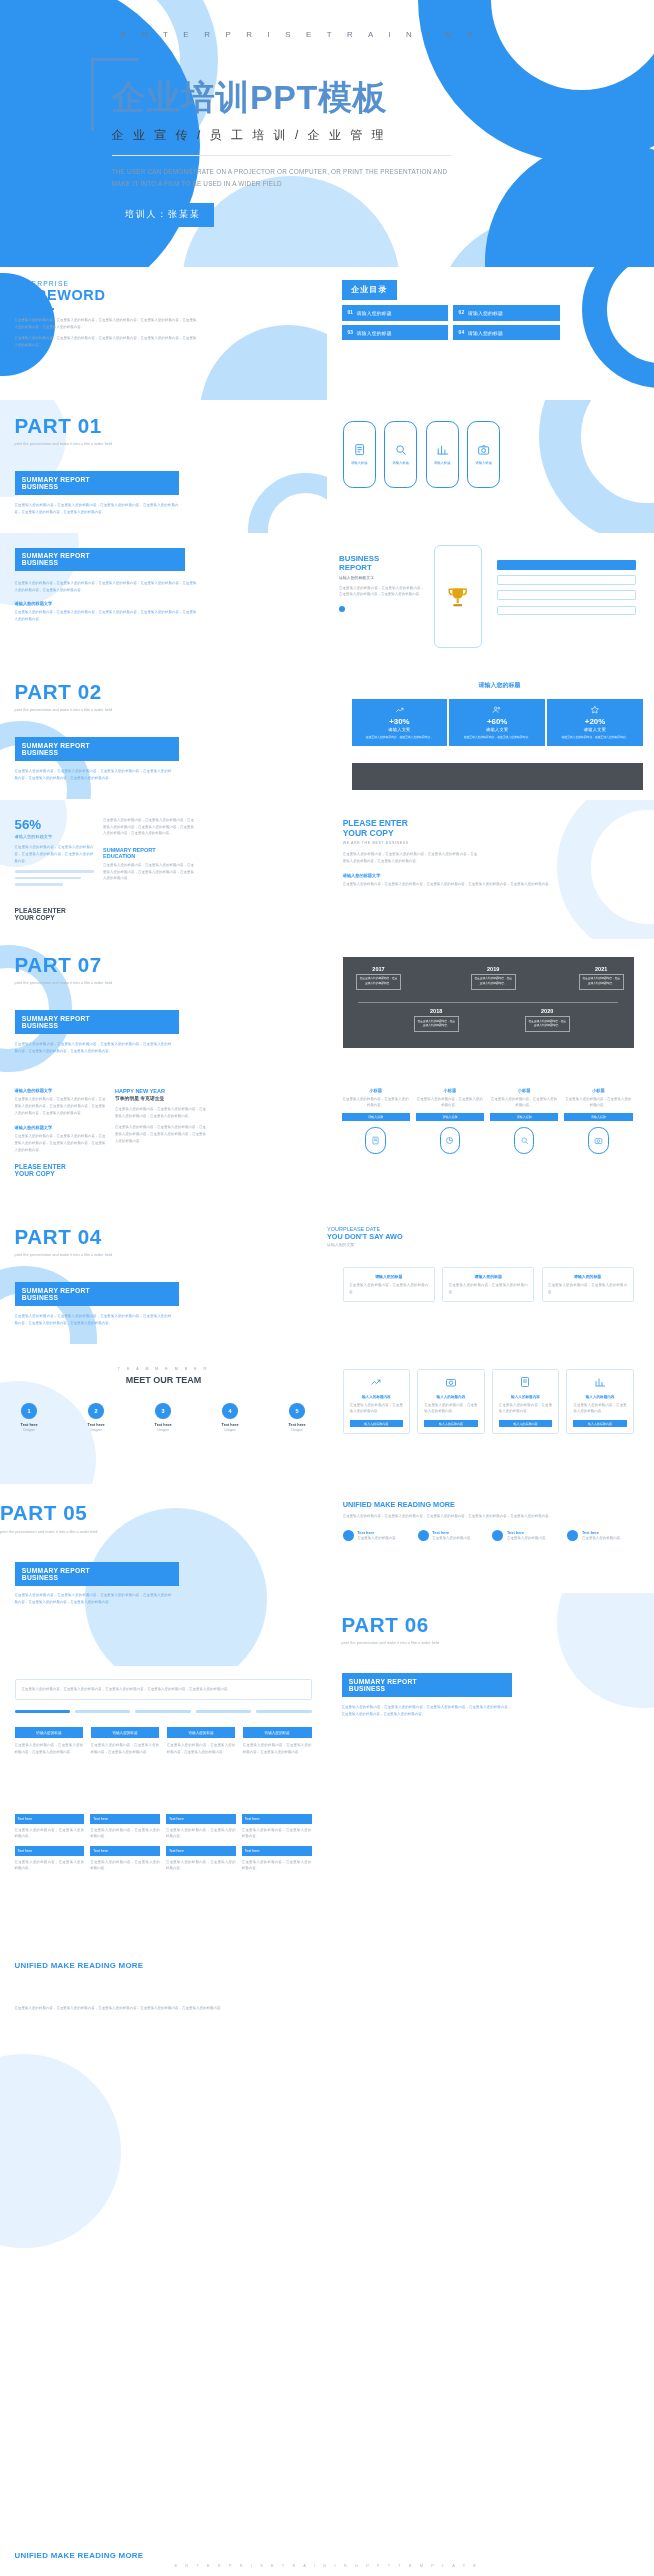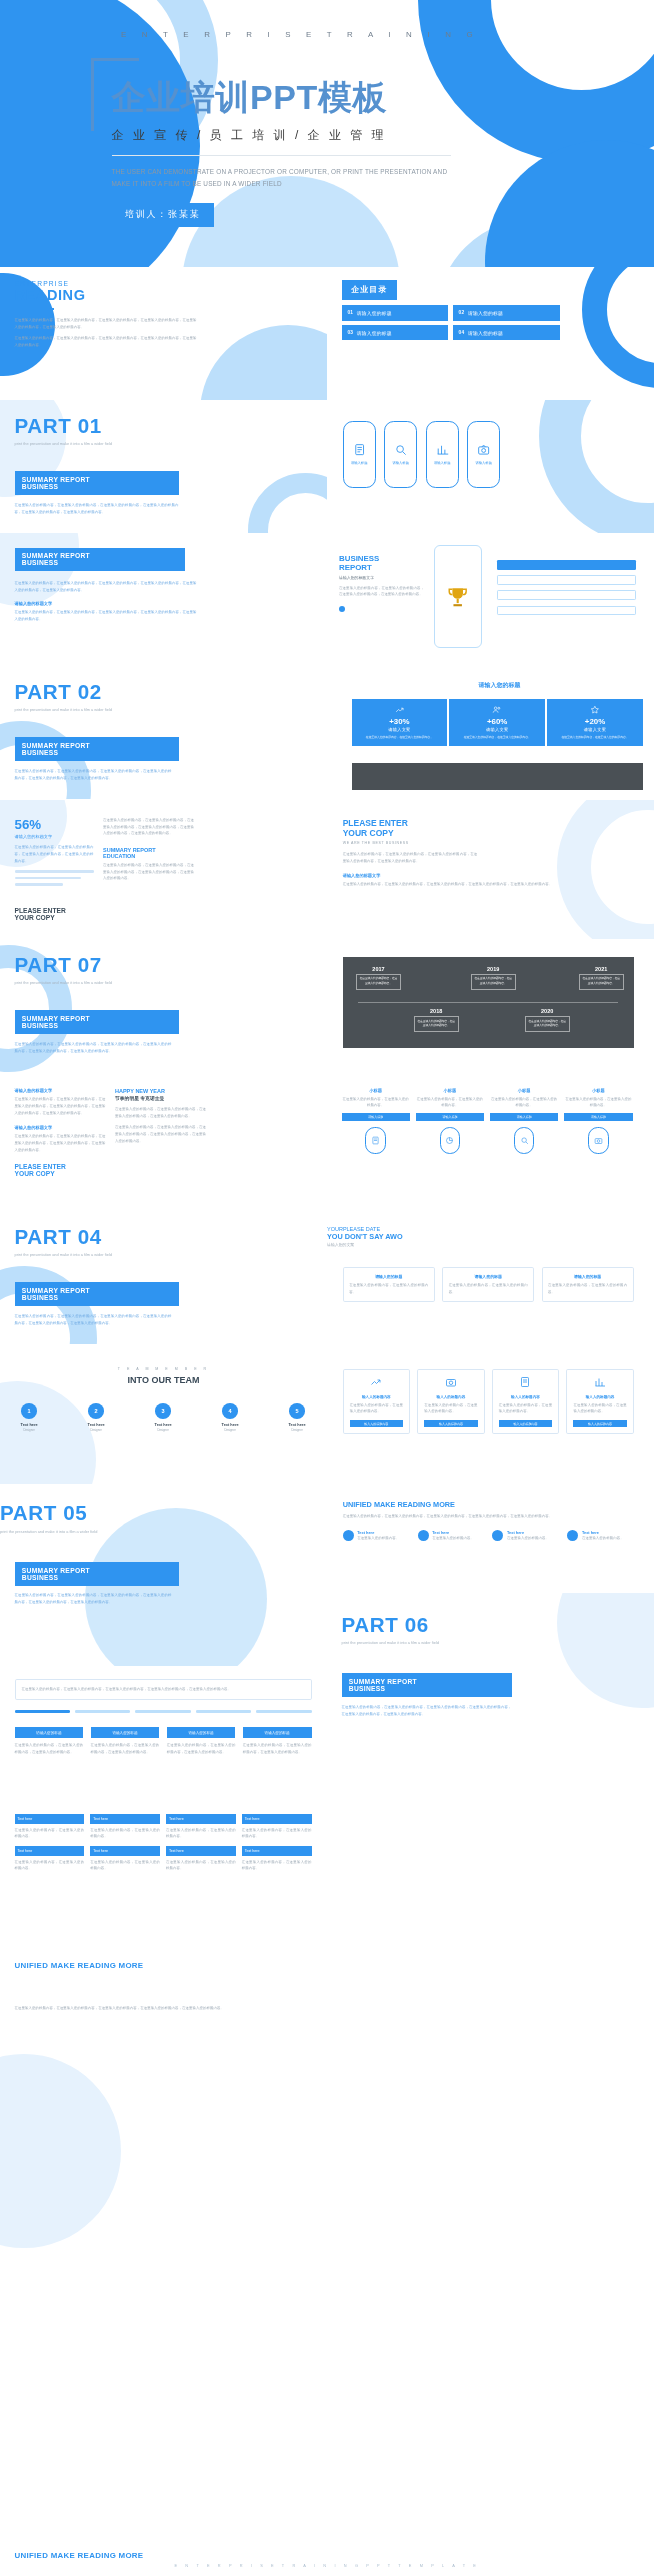--- a/index.html
+++ b/index.html
@@ -241,21 +241,21 @@
       <div class="cover-desc">THE USER CAN DEMONSTRATE ON A PROJECTOR OR COMPUTER, OR PRINT THE PRESENTATION AND MAKE IT INTO A FILM TO BE USED IN A WIDER FIELD</div>
       <div class="cover-badge">培训人：张某某</div>
     </div>
   </div>
 
   <div class="slide" id="s-foreword">
     <div class="deco f-circ"></div>
     <div class="f-dome" style="position:absolute"></div>
     <div class="fw-inner">
       <div class="fw-en">ENTERPRISE</div>
-      <div class="fw-big">READING</div>
+      <div class="fw-big">FOREWORD</div>
       <div class="fw-rule"></div>
       <div class="tiny" style="width:182px">在这里输入您的标题内容，在这里输入您的标题内容，在这里输入您的标题内容，在这里输入您的标题内容，在这里输入您的标题内容，在这里输入您的标题内容。</div>
       <div class="tiny" style="width:182px;margin-top:4.8px">在这里输入您的标题内容，在这里输入您的标题内容，在这里输入您的标题内容，在这里输入您的标题内容，在这里输入您的标题内容。</div>
     </div>
   </div>
 
   <div class="slide" id="s-catalog">
     <div class="deco k-ring"></div>
     <div class="cat-head">企业目录</div>
     <div class="cat-grid">
@@ -590,21 +590,21 @@
         <div style="font-size:3.9px;font-weight:700;color:#2f94f0;text-align:center">请输入您的标题</div>
         <div class="tiny" style="margin-top:3.6px">在这里输入您的标题内容，在这里输入您的标题内容。</div>
       </div>
     </div>
   </div>
 
   <div class="slide" style="left:0;top:1345px;width:327px;height:139px">
     <div class="deco" style="left:-61px;top:36px;width:157px;height:157px;background:#e6f2fd"></div>
     <div style="position:absolute;left:0;right:0;top:22px;text-align:center;z-index:4">
       <div style="font-size:3.6px;letter-spacing:3px;color:#9aa7b3">T E A M   M E M B E R</div>
-      <div style="font-size:9px;font-weight:700;color:#3a4a58;margin-top:3.6px">INTO OUR TEAM</div>
+      <div style="font-size:9px;font-weight:700;color:#3a4a58;margin-top:3.6px">MEET OUR TEAM</div>
     </div>
     <div style="position:absolute;left:20.6px;top:58px;width:285px;display:flex;justify-content:space-between;z-index:4">
       <div class="member">
         <div class="avatar">1</div>
         <div class="nm">Text here</div>
         <div class="rl">Designer</div>
       </div>
       <div class="member">
         <div class="avatar">2</div>
         <div class="nm">Text here</div>

